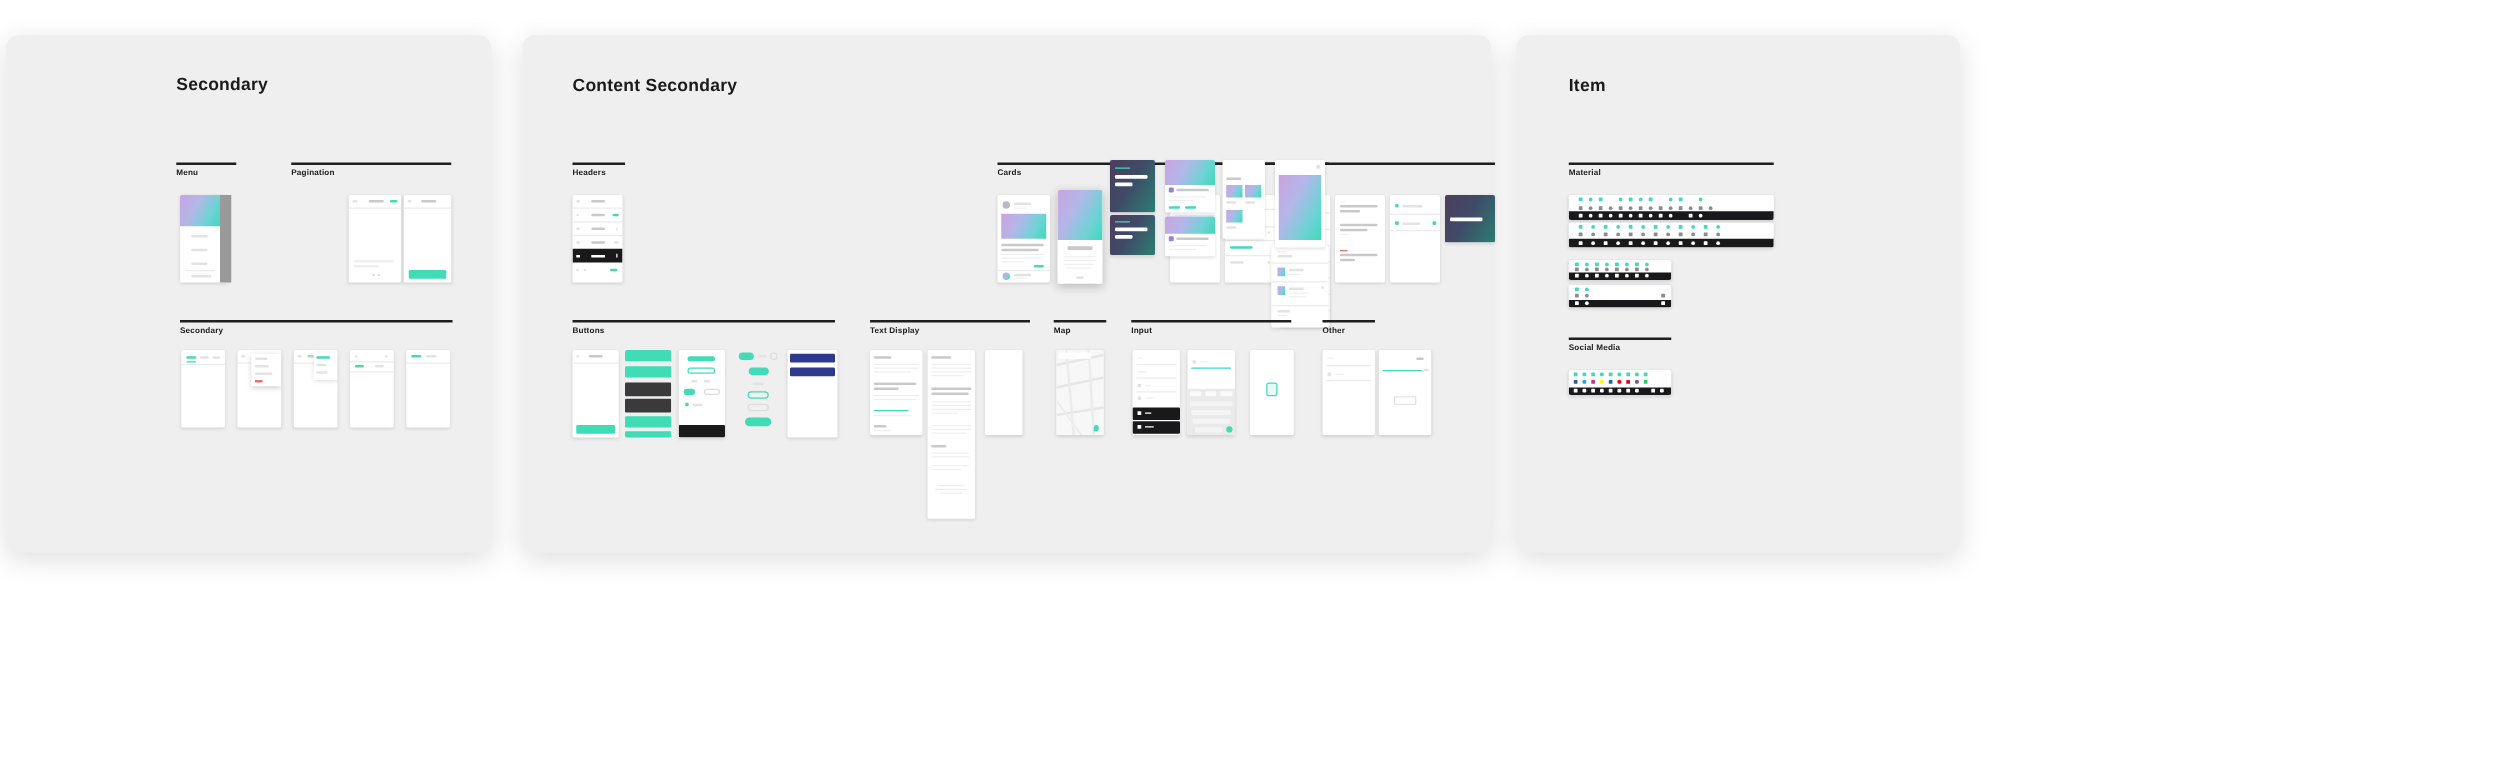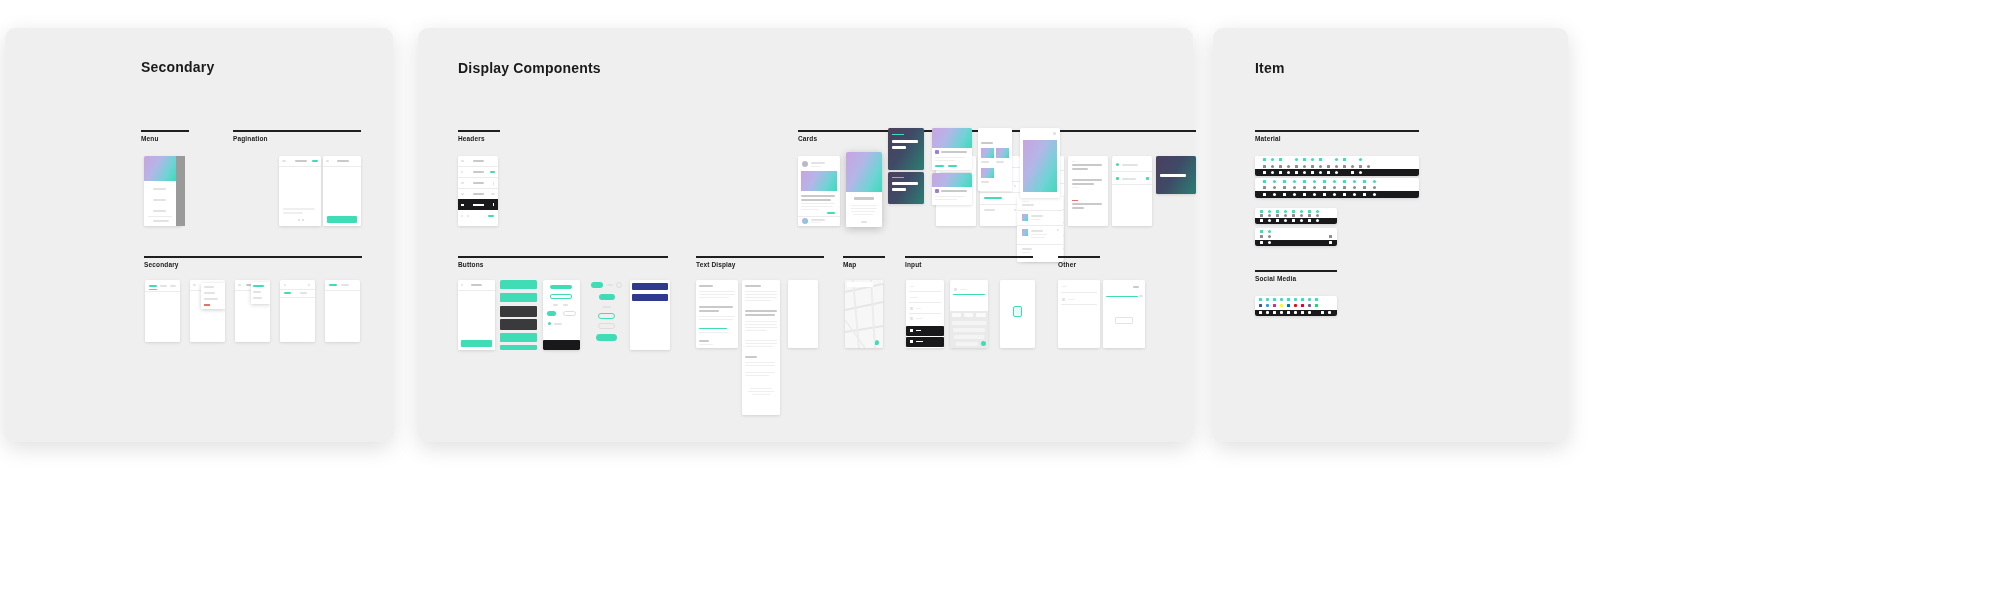--- a/index.html
+++ b/index.html
@@ -161,21 +161,21 @@
     </div>
 
     <div class="screen" style="left:320px; top:252px; width:35px; height:62px;">
       <div class="mintbar" style="left:4px; top:4px; width:8px; height:2px;"></div>
       <div class="bar" style="left:16px; top:4px; width:8px; height:2px;"></div>
       <div class="hline" style="left:0; top:10px; width:35px;"></div>
     </div>
   </div>
 
   <div class="panel" id="panel-content">
-    <div class="panel-title">Display Components</div>
+    <div class="panel-title">Content Secondary</div>
 
     <div class="section" style="left:40px; top:102px; width:42px;">
       <div class="rule" style="width:42px;"></div>
       <div class="label">Headers</div>
     </div>
 
     <div class="screen" style="left:40px; top:128px; width:40px; height:70px;">
       <div class="bar" style="left:3px; top:4px; width:3px; height:2px;"></div>
       <div class="bar dk" style="left:15px; top:4px; width:11px; height:2px;"></div>
       <div class="hline" style="left:0; top:10px; width:40px;"></div>

